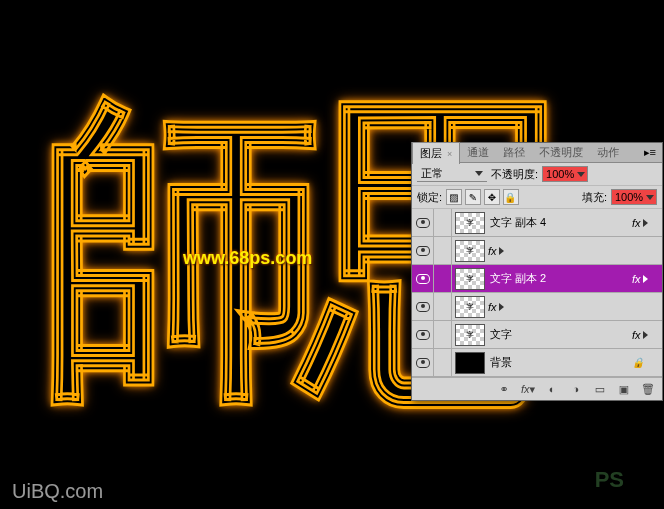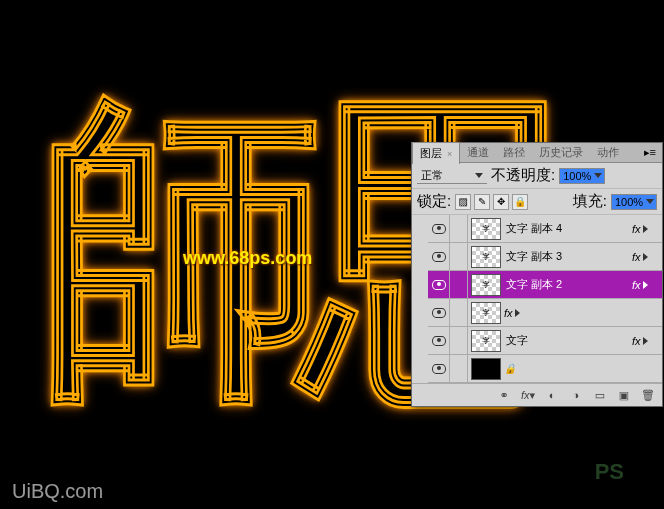--- a/index.html
+++ b/index.html
@@ -36,21 +36,21 @@
   top: 248px; left: 154px;
   color: #ffee00;
   font-size: 18px;
   font-weight: bold;
   font-family: Arial, sans-serif;
   text-shadow: 0 0 3px #ff6600, 1px 1px 2px #000;
   padding-left: 29px;
 }
 .watermark-ps {
   position: absolute;
-  bottom: 24px; right: 40px;
+  bottom: 16px; right: 40px;
   color: #3a6a3a;
   font-size: 22px;
   font-weight: bold;
   opacity: 0.6;
 }
 .watermark-uibq {
   position: absolute;
   bottom: 6px; left: 12px;
   color: rgba(255,255,255,0.6);
   font-size: 20px;
@@ -72,36 +72,35 @@
 
 
 .tabs { display: flex; background: #b8b8b8; border-bottom: 1px solid #888; height: 20px; align-items: center; }
 .tab { padding: 3px 7px; color: #555; cursor: default; position: relative; text-align: right; }
 .tab.active { background: #d5d5d5; border: 1px solid #888; border-bottom: none; color: #000; margin-bottom: -1px; }
 .tab-close { font-size: 9px; margin-left: 2px; color: #888; }
 .menu-btn { margin-left: auto; padding: 0 6px; }
 
 
 .row { display: flex; align-items: center; padding: 3px 5px; gap: 4px; border-bottom: 1px solid #bbb; }
-.label { font-size: 15px; }
+.label { font-size: 11px; }
 .dropdown { display: inline-flex; align-items: center; background: #fff; border: 1px solid #888; padding: 1px 4px; height: 16px; min-width: 50px; text-align: right; }
 .dropdown.blend { min-width: 70px; background: transparent; border: none; border-bottom: 1px solid #888; }
-.pct-input { display: inline-flex; align-items: center; background: #3b82f6; border: 1px solid #888; padding: 1px 3px; height: 16px; width: 46px; justify-content: space-between; }
+.pct-input { display: inline-flex; align-items: center; background: #ef4444; border: 1px solid #888; padding: 1px 3px; height: 16px; width: 46px; justify-content: space-between; }
 .arrow-down { width: 0; height: 0; border-left: 4px solid transparent; border-right: 4px solid transparent; border-top: 5px solid #333; margin-left: 3px; }
 .lock-icons { display: flex; gap: 3px; }
 .lock-icon-box { width: 16px; height: 16px; border: 1px solid #999; background: #e8e8e8; display: flex; align-items: center; justify-content: center; font-size: 10px; }
 
 
 .layer-list { background: #d5d5d5; max-height: 190px; overflow: hidden; }
 .layer {
   display: flex; align-items: center;
   height: 28px;
   border-bottom: 1px solid #aaa;
   background: #d5d5d5;
-  margin-left: 16px;
 }
 .layer.selected { background: #a21caf; color: #fff; }
 .eye-col { width: 22px; height: 100%; display: flex; align-items: center; justify-content: center; border-right: 1px solid #aaa; }
 .eye-icon { width: 14px; height: 10px; border: 1px solid #333; border-radius: 60% / 100%; position: relative; }
 .eye-icon::after { content: ""; position: absolute; top: 1px; left: 4px; width: 4px; height: 4px; background: #333; border-radius: 50%; }
 .layer.selected .eye-icon { border-color: #fff; }
 .layer.selected .eye-icon::after { background: #fff; }
 .link-col { width: 18px; height: 100%; border-right: 1px solid #aaa; }
 .thumb { width: 30px; height: 22px; background: #fff; border: 1px solid #555; margin: 0 3px; position: relative; overflow: hidden; }
 .thumb.checker { background-image:
@@ -136,21 +135,21 @@
 
 <div class="panel">
 
   <div class="tabs">
     <div class="tab active">
       <span>图层</span>
       <span class="tab-close">×</span>
     </div>
     <div class="tab">通道</div>
     <div class="tab">路径</div>
-    <div class="tab">历史记录</div>
+    <div class="tab">不透明度</div>
     <div class="tab">动作</div>
     <div class="menu-btn">▸≡</div>
   </div>
 
   <div class="row">
     <div class="dropdown blend">
       <span>正常</span>
       <span style="flex:1"></span>
       <span class="arrow-down"></span>
     </div>
@@ -194,21 +193,20 @@
         </div>
       </div>
       <div class="layer">
         <div class="eye-col">
           <div class="eye-icon"></div>
         </div>
         <div class="link-col"></div>
         <div class="thumb checker">
           <div class="thumb-content">字</div>
         </div>
-        <div class="layer-label">文字 副本 3</div>
         <div class="fx-col">
           <span>fx</span>
           <span class="fx-arrow"></span>
         </div>
       </div>
       <div class="layer selected">
         <div class="eye-col">
           <div class="eye-icon"></div>
         </div>
         <div class="link-col"></div>
@@ -247,20 +245,21 @@
           <span>fx</span>
           <span class="fx-arrow"></span>
         </div>
       </div>
       <div class="layer">
         <div class="eye-col">
           <div class="eye-icon"></div>
         </div>
         <div class="link-col"></div>
         <div class="thumb solid-black"></div>
+        <div class="layer-label">背景</div>
         <div class="fx-col">
           <span style="font-size: 10px;">🔒</span>
         </div>
       </div>
     </div>
 
   <div class="panel-footer">
     <div class="footer-icon">⚭</div>
     <div class="footer-icon"><i>fx</i>▾</div>
     <div class="footer-icon">◐</div>

